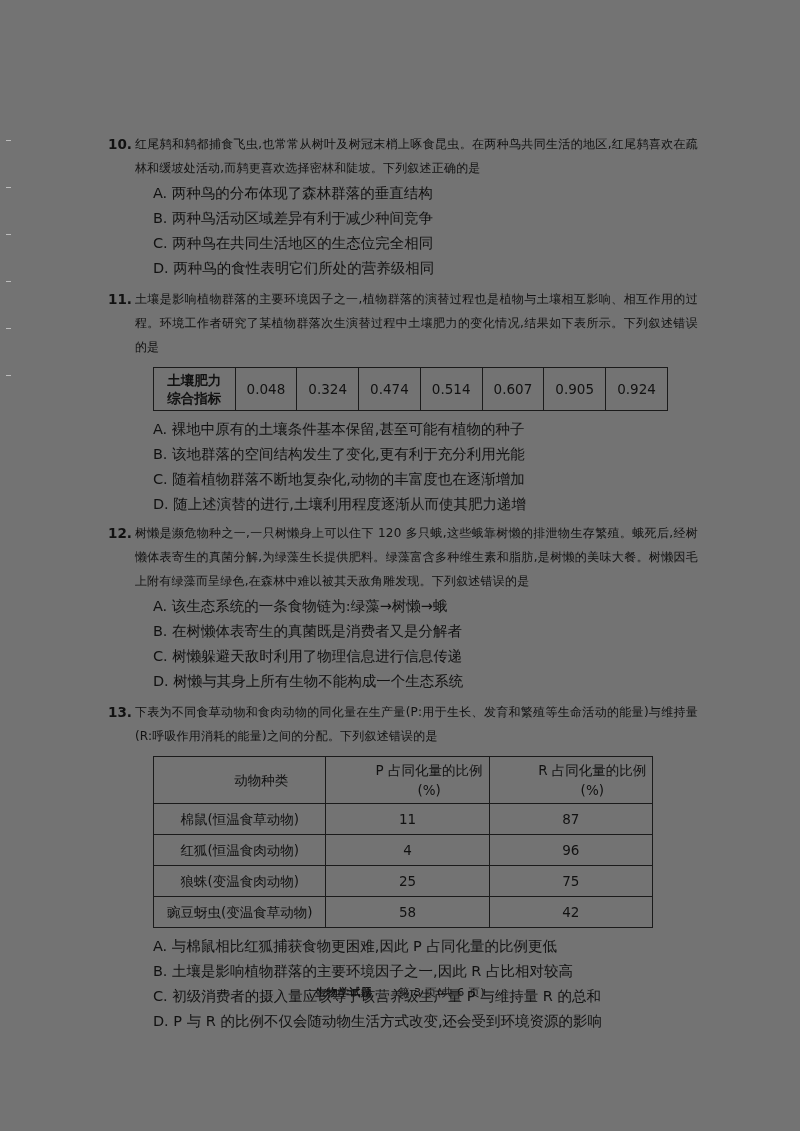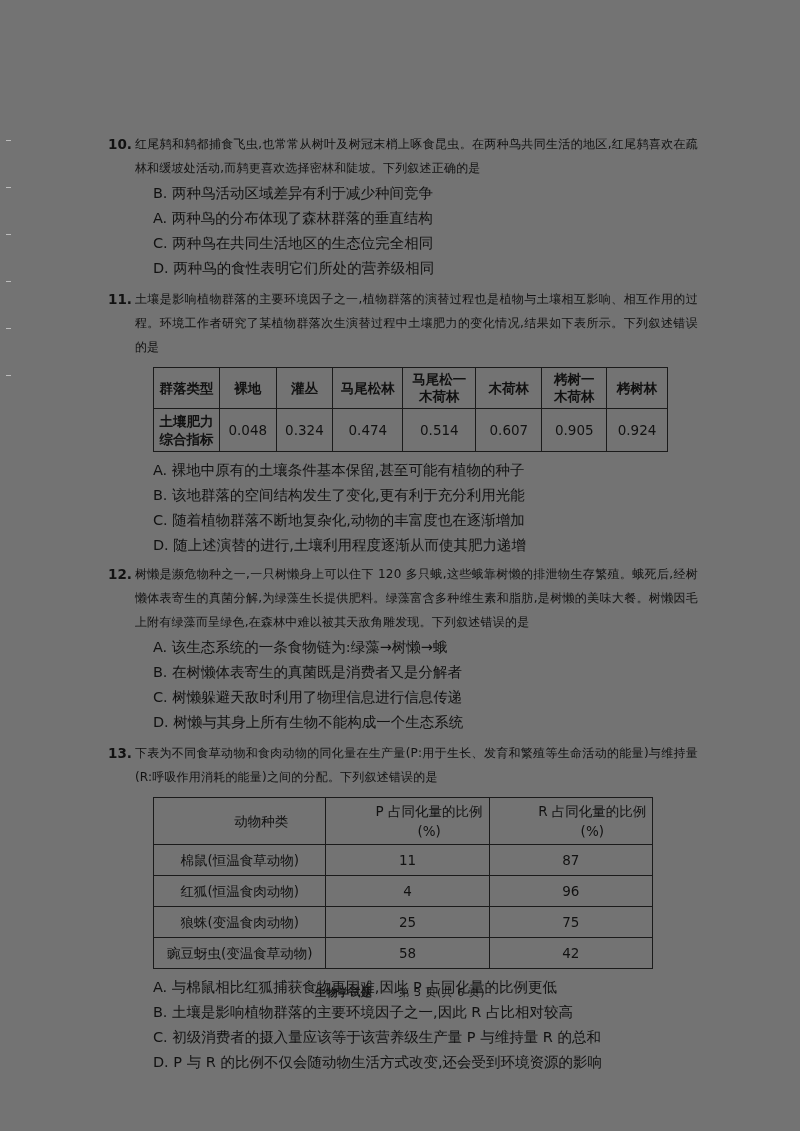--- a/index.html
+++ b/index.html
@@ -127,46 +127,36 @@
       <i></i>
   </div>
 
   <div class="content">
 
     <div class="q">
       <div class="qnum">10.</div>
       <div class="qbody">
         <div class="stem">红尾鸫和鸫都捕食飞虫,也常常从树叶及树冠末梢上啄食昆虫。在两种鸟共同生活的地区,红尾鸫喜欢在疏林和缓坡处活动,而鸫更喜欢选择密林和陡坡。下列叙述正确的是</div>
         <div class="opts">
+          <div class="opt">A. 两种鸟的分布体现了森林群落的垂直结构</div>
           <div class="opt">B. 两种鸟活动区域差异有利于减少种间竞争</div>
-          <div class="opt">A. 两种鸟的分布体现了森林群落的垂直结构</div>
           <div class="opt">C. 两种鸟在共同生活地区的生态位完全相同</div>
           <div class="opt">D. 两种鸟的食性表明它们所处的营养级相同</div>
         </div>
       </div>
     </div>
 
     <div class="q" style="margin-top:6px;">
       <div class="qnum">11.</div>
       <div class="qbody">
         <div class="stem">土壤是影响植物群落的主要环境因子之一,植物群落的演替过程也是植物与土壤相互影响、相互作用的过程。环境工作者研究了某植物群落次生演替过程中土壤肥力的变化情况,结果如下表所示。下列叙述错误的是</div>
 
         <div class="tbl-wrap">
           <table class="t" id="tbl11">
             <tbody>
-                <tr>
-              <td class="hdr" style="width:78px;">群落类型</td>
-              <td class="hdr" style="width:52px;">裸地</td>
-              <td class="hdr" style="width:52px;">灌丛</td>
-              <td class="hdr" style="width:72px;">马尾松林</td>
-              <td class="hdr two-line" style="width:76px;">马尾松一<br>木荷林</td>
-              <td class="hdr" style="width:66px;">木荷林</td>
-              <td class="hdr two-line" style="width:64px;">栲树一<br>木荷林</td>
-              <td class="hdr" style="width:58px;">栲树林</td>
-            </tr>
             <tr>
               <td class="rowlabel two-line">土壤肥力<br>综合指标</td>
               <td>0.048</td>
               <td>0.324</td>
               <td>0.474</td>
               <td>0.514</td>
               <td>0.607</td>
               <td>0.905</td>
               <td>0.924</td>
             </tr>

